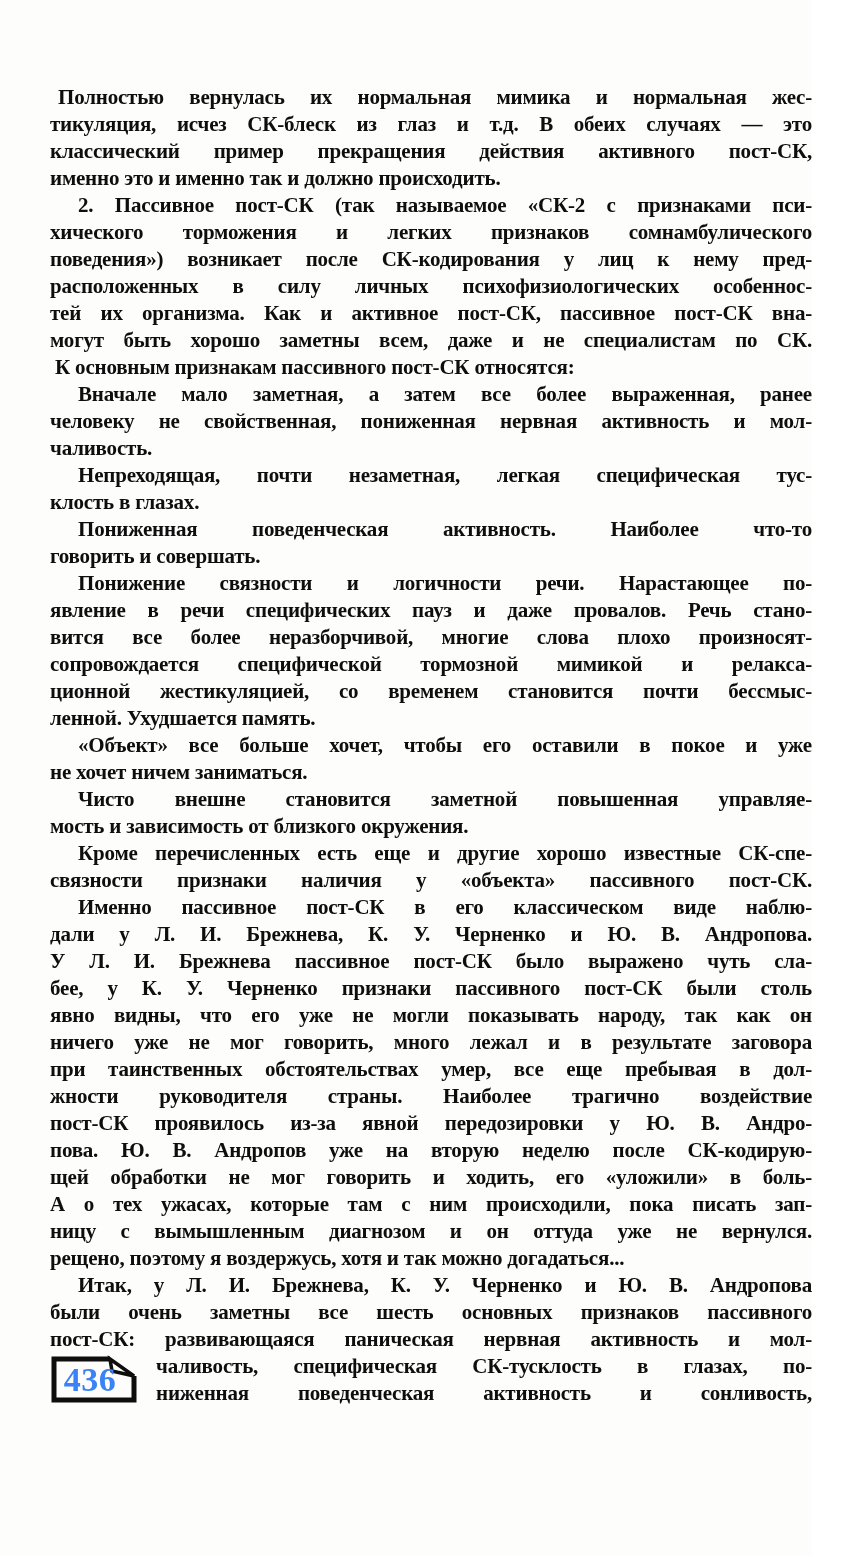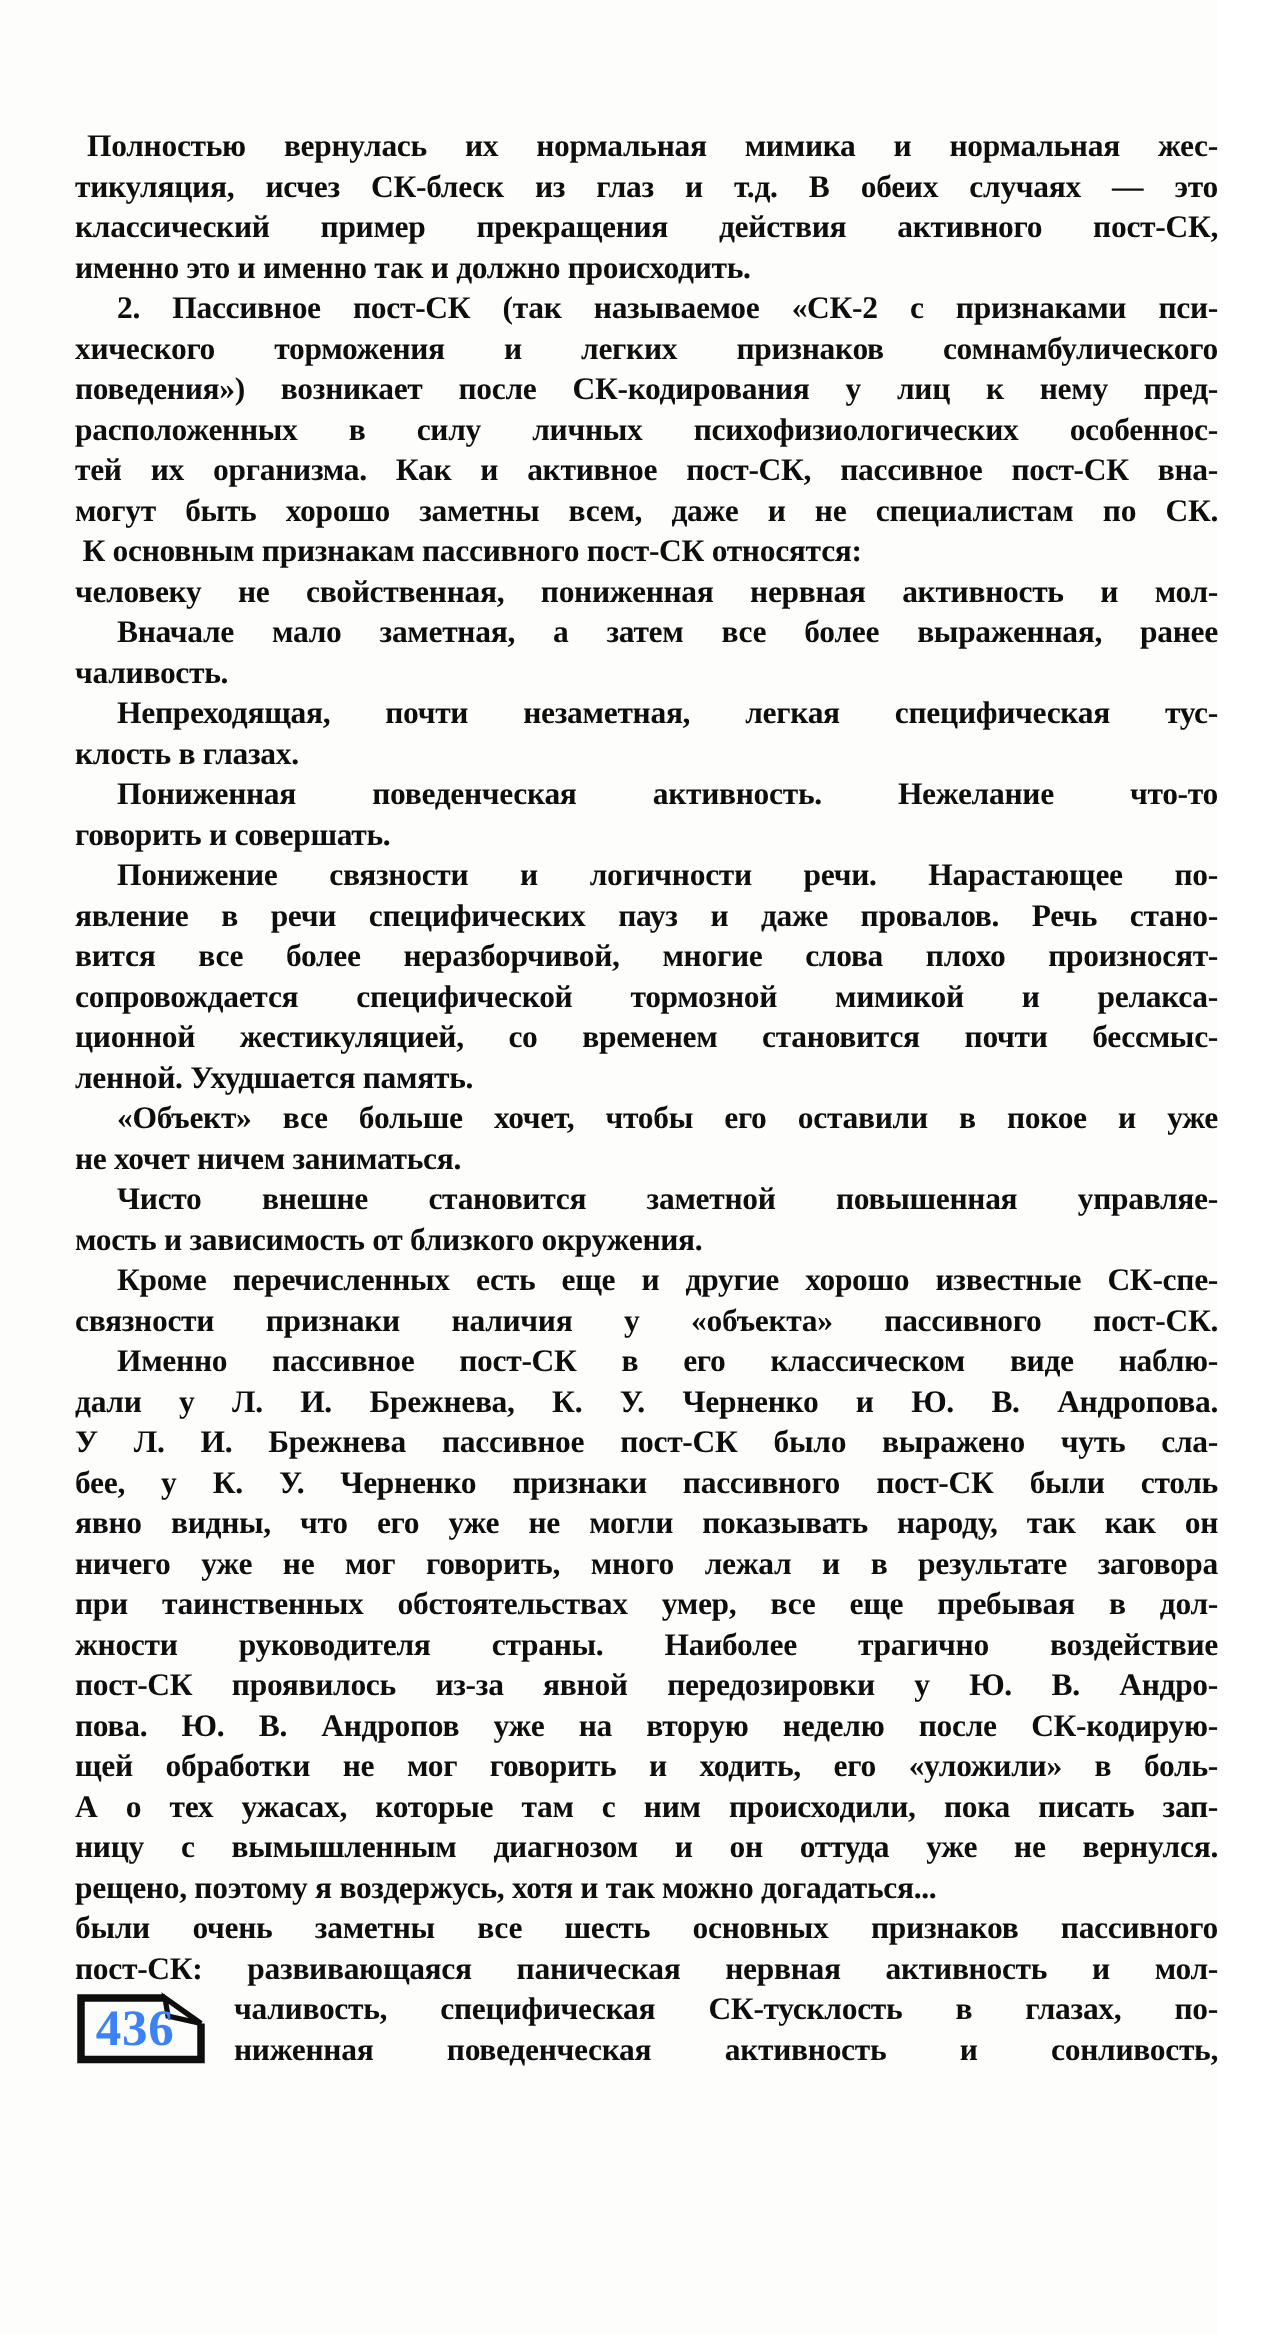--- a/index.html
+++ b/index.html
@@ -73,32 +73,32 @@
       <span class="ln j">расположенных в силу личных психофизиологических особеннос-</span>
       <span class="ln j">тей их организма. Как и активное пост-СК, пассивное пост-СК вна-</span>
       <span class="ln j">могут быть хорошо заметны всем, даже и не специалистам по СК.</span>
     </p>
 
     <p class="para">
       <span class="ln fi-xs">К основным признакам пассивного пост-СК относятся:</span>
     </p>
 
     <p class="para">
+      <span class="ln j fi">Вначале мало заметная, а затем все более выраженная, ранее</span>
       <span class="ln j">человеку не свойственная, пониженная нервная активность и мол-</span>
-      <span class="ln j fi">Вначале мало заметная, а затем все более выраженная, ранее</span>
       <span class="ln">чаливость.</span>
     </p>
 
     <p class="para">
       <span class="ln j fi">Непреходящая, почти незаметная, легкая специфическая тус-</span>
       <span class="ln">клость в глазах.</span>
     </p>
 
     <p class="para">
-      <span class="ln j fi">Пониженная поведенческая активность. Нежелание что-то</span>
+      <span class="ln j fi">Пониженная поведенческая активность. Наиболее что-то</span>
       <span class="ln">говорить и совершать.</span>
     </p>
 
     <p class="para">
       <span class="ln j fi">Понижение связности и логичности речи. Нарастающее по-</span>
       <span class="ln j">явление в речи специфических пауз и даже провалов. Речь стано-</span>
       <span class="ln j">вится все более неразборчивой, многие слова плохо произносят-</span>
       <span class="ln j">сопровождается специфической тормозной мимикой и релакса-</span>
       <span class="ln j">ционной жестикуляцией, со временем становится почти бессмыс-</span>
       <span class="ln">ленной. Ухудшается память.</span>
@@ -130,20 +130,21 @@
       <span class="ln j">жности руководителя страны. Наиболее трагично воздействие</span>
       <span class="ln j">пост-СК проявилось из-за явной передозировки у Ю. В. Андро-</span>
       <span class="ln j">пова. Ю. В. Андропов уже на вторую неделю после СК-кодирую-</span>
       <span class="ln j">щей обработки не мог говорить и ходить, его «уложили» в боль-</span>
       <span class="ln j">А о тех ужасах, которые там с ним происходили, пока писать зап-</span>
       <span class="ln j">ницу с вымышленным диагнозом и он оттуда уже не вернулся.</span>
       <span class="ln">рещено, поэтому я воздержусь, хотя и так можно догадаться...</span>
     </p>
 
     <p class="para">
+      <span class="ln j fi">Итак, у Л. И. Брежнева, К. У. Черненко и Ю. В. Андропова</span>
       <span class="ln j">были очень заметны все шесть основных признаков пассивного</span>
       <span class="ln j">пост-СК: развивающаяся паническая нервная активность и мол-</span>
       <span class="pagebox">
         <svg viewBox="0 0 88 49" aria-hidden="true">
           <path d="M84 21 V45 H4 V4 H60" fill="none" stroke="#0e0e0e" stroke-width="5" stroke-linejoin="miter"></path>
           <path d="M60 4 L84 21 L62 16 Z" fill="#fdfdfc" stroke="#0e0e0e" stroke-width="3.5" stroke-linejoin="miter"></path>
         </svg>
         <span class="pgnum">436</span>
       </span>
       <span class="ln j">чаливость, специфическая СК-тусклость в глазах, по-</span>

